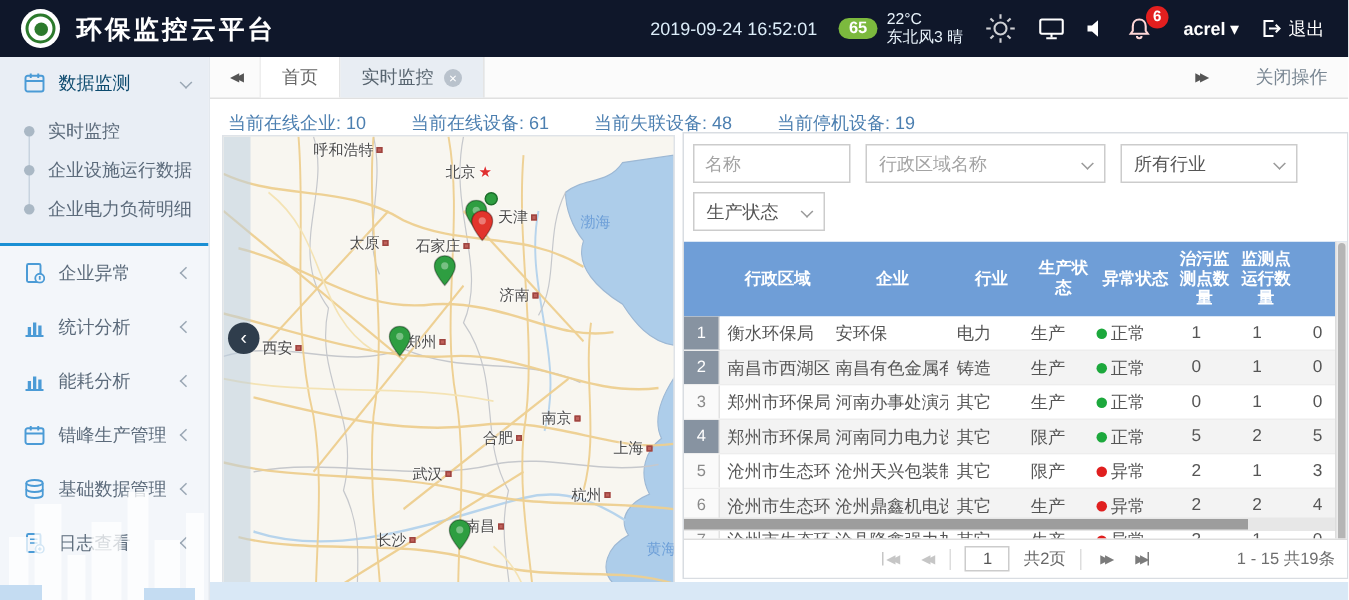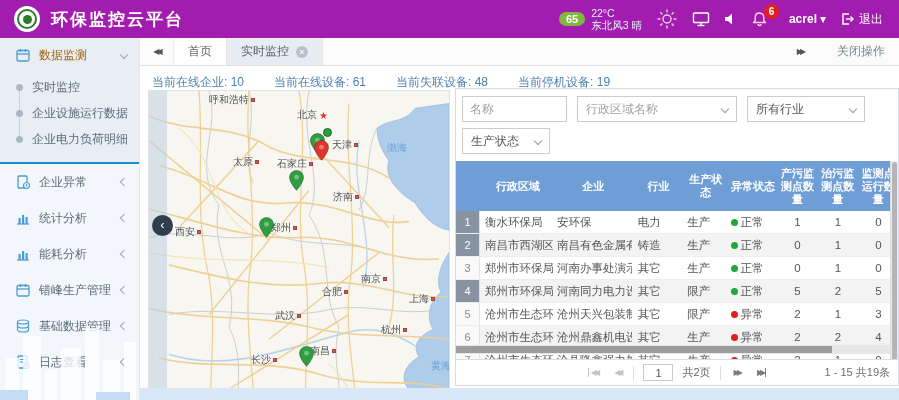--- a/index.html
+++ b/index.html
@@ -1,21 +1,21 @@
 <!DOCTYPE html>
 <html><head>
 <meta charset="utf-8">
 <style>
   * { margin:0; padding:0; box-sizing:border-box; }
   html,body { background:#fff; }
   .app { position:relative; width:899px; height:400px; overflow:hidden;
          font-family:"Liberation Sans","DejaVu Sans",sans-serif; background:#fff; }
 
   
-  .hdr { position:absolute; left:0; top:0; width:899px; height:38px; background:#a21caf;
+  .hdr { position:absolute; left:0; top:0; width:899px; height:38px; background:#0f172a;
          display:flex; align-items:center; color:#fff; }
   .logo { width:26px; height:26px; border-radius:50%; background:#fff; margin-left:14px;
           display:flex; align-items:center; justify-content:center; }
   .logo-inner { width:20px; height:20px; border-radius:50%; border:2px solid #2c7a2c;
           display:flex; align-items:center; justify-content:center; }
   .logo-core { width:9px; height:9px; border-radius:50%; background:#2c7a2c; }
   .hdr-title { font-size:17px; font-weight:bold; letter-spacing:2px; margin-left:11px; }
   .hdr-right { margin-left:auto; display:flex; align-items:center; gap:14px; padding-right:16px; }
   .hdr-dt { font-size:12px; color:#ddeefa; }
   .aqi-wrap { display:flex; align-items:center; gap:6px; }
@@ -29,21 +29,21 @@
                 font-size:10px; font-weight:bold; border-radius:50%; width:15px; height:15px;
                 display:flex; align-items:center; justify-content:center; }
   .user { font-size:12px; font-weight:bold; cursor:pointer; display:flex; align-items:center; gap:3px; margin-left:8px; }
   .logout { font-size:12px; display:flex; align-items:center; gap:5px; cursor:pointer; }
 
   
   .sidebar { position:absolute; left:0; top:38px; width:140px; height:362px;
              background:#f3f6fa; border-right:1px solid #e3e8ee; overflow:hidden; }
   .side-group { background:#e9eef5; border-bottom:2px solid #1a8fd4; padding-bottom:8px; }
   .sg-head { height:34px; display:flex; align-items:center; padding:0 12px 0 16px;
-             color:#a16207; font-size:12px; cursor:pointer; }
+             color:#0c4a6e; font-size:12px; cursor:pointer; }
   .sg-head .icon { color:#4b9bd6; width:14px; height:14px; margin-right:9px; }
   .sg-head .icon svg{ width:14px; height:14px; }
   .side-sub { position:relative; padding:2px 0; }
   .side-sub::before { content:""; position:absolute; left:19px; top:16px; bottom:16px;
              width:1px; background:#c8d3df; }
   .sub-item { height:26px; display:flex; align-items:center; color:#5c6b7b;
              font-size:12px; cursor:pointer; position:relative; padding-left:32px; }
   .sub-item .dot { position:absolute; left:16px; width:7px; height:7px; border-radius:50%;
              background:#aab8c5; }
   .side-item { height:36px; display:flex; align-items:center; padding:0 12px 0 16px;
@@ -152,20 +152,21 @@
 <div class="app">
 
   <header class="hdr">
     <div class="logo">
       <div class="logo-inner">
           <div class="logo-core"></div>
         </div>
     </div>
     <div class="hdr-title">环保监控云平台</div>
     <div class="hdr-right">
+      <span class="hdr-dt">2019-09-24 16:52:01</span>
       <span class="aqi-wrap">
         <span class="aqi-badge">65</span>
         <span class="weather-txt">
           <span>22°C</span><br><span>东北风3 晴</span>
         </span>
       </span>
       <span class="hicon">
         <svg width="22" height="22" viewBox="0 0 22 22" fill="none" stroke="rgba(255,255,255,.8)" stroke-width="1.4">
           <circle cx="11" cy="11" r="4"></circle>
           <line x1="11" y1="1.5" x2="11" y2="4.5"></line>
@@ -503,21 +504,20 @@
       </div>
 
       <div class="tbl">
         <div class="thead">
             <span class="th c-num" style="background: transparent; border: none; color: rgb(255, 255, 255);"></span>
             <span class="th c-region">行政区域</span>
             <span class="th c-company">企业</span>
             <span class="th c-industry">行业</span>
             <span class="th c-prod">生产状态</span>
             <span class="th c-status">异常状态</span>
-            <span class="th c-cf">产污监测点数量</span>
             <span class="th c-zf">治污监测点数量</span>
             <span class="th c-run">监测点运行数量</span>
           </div>
         <div>
             <div class="trow">
               <span class="td c-num hl">1</span>
               <span class="td c-region">衡水环保局</span>
               <span class="td c-company">安环保</span>
               <span class="td c-industry">电力</span>
               <span class="td c-prod">生产</span>

